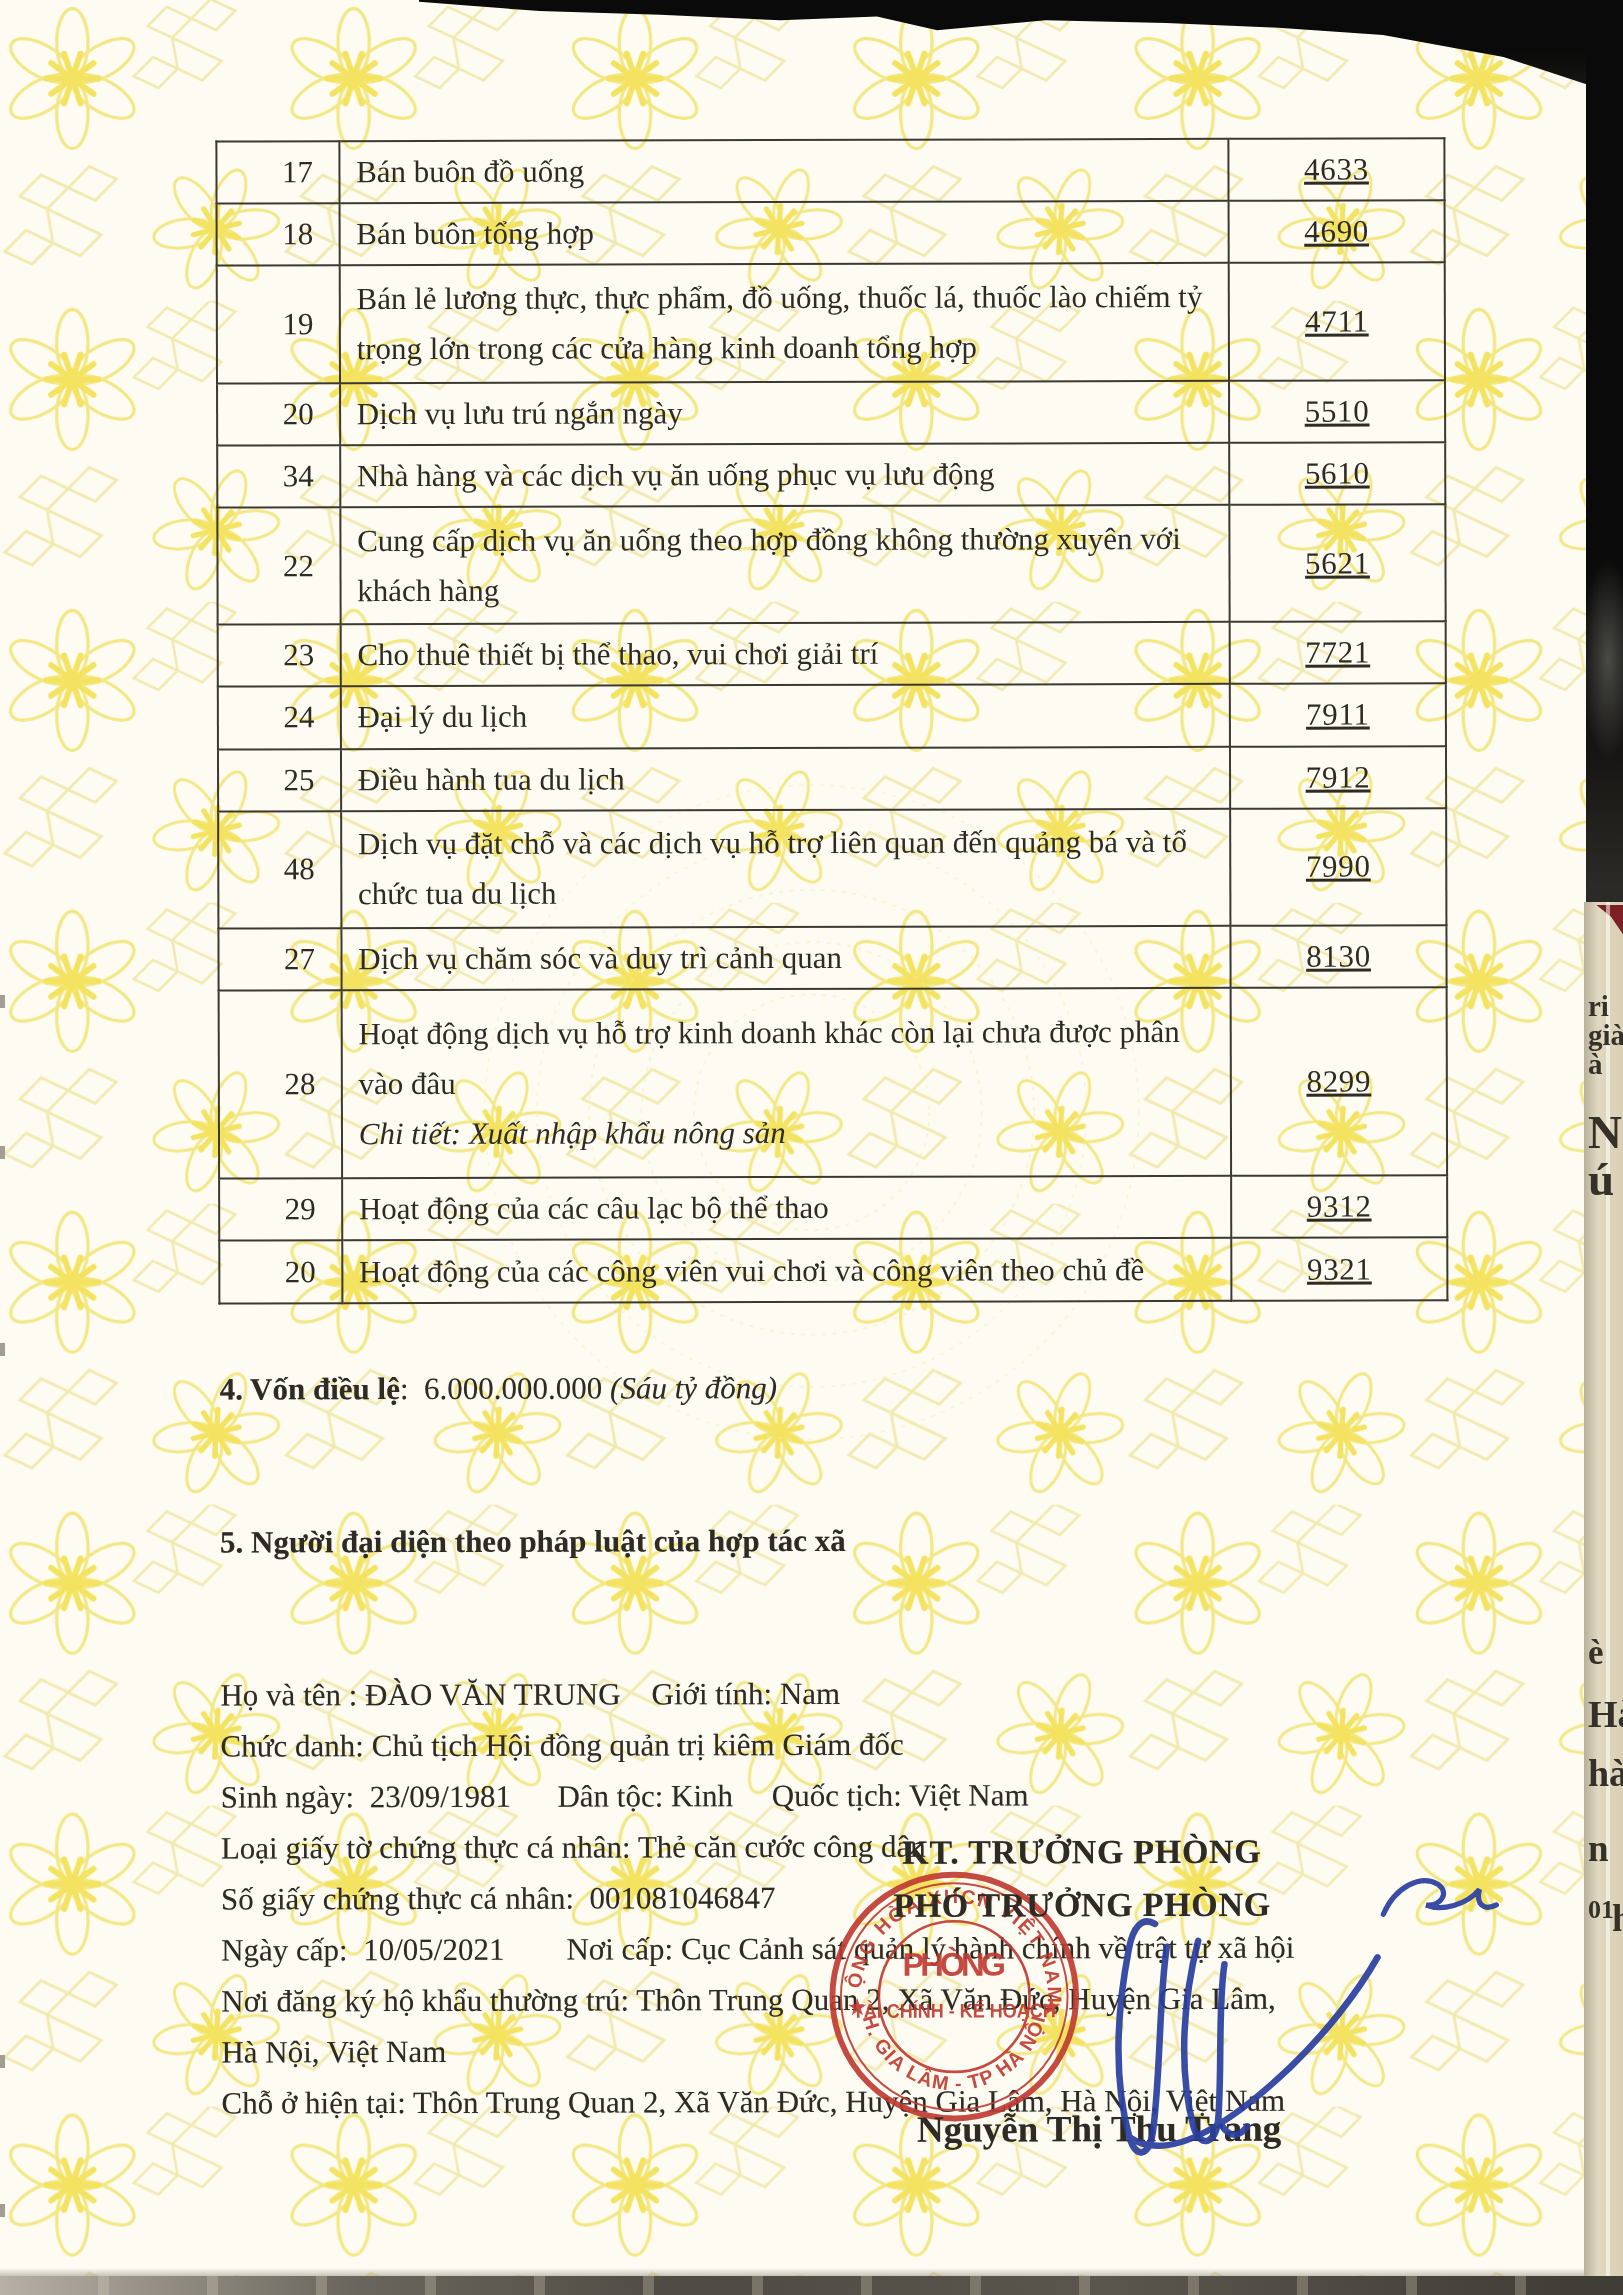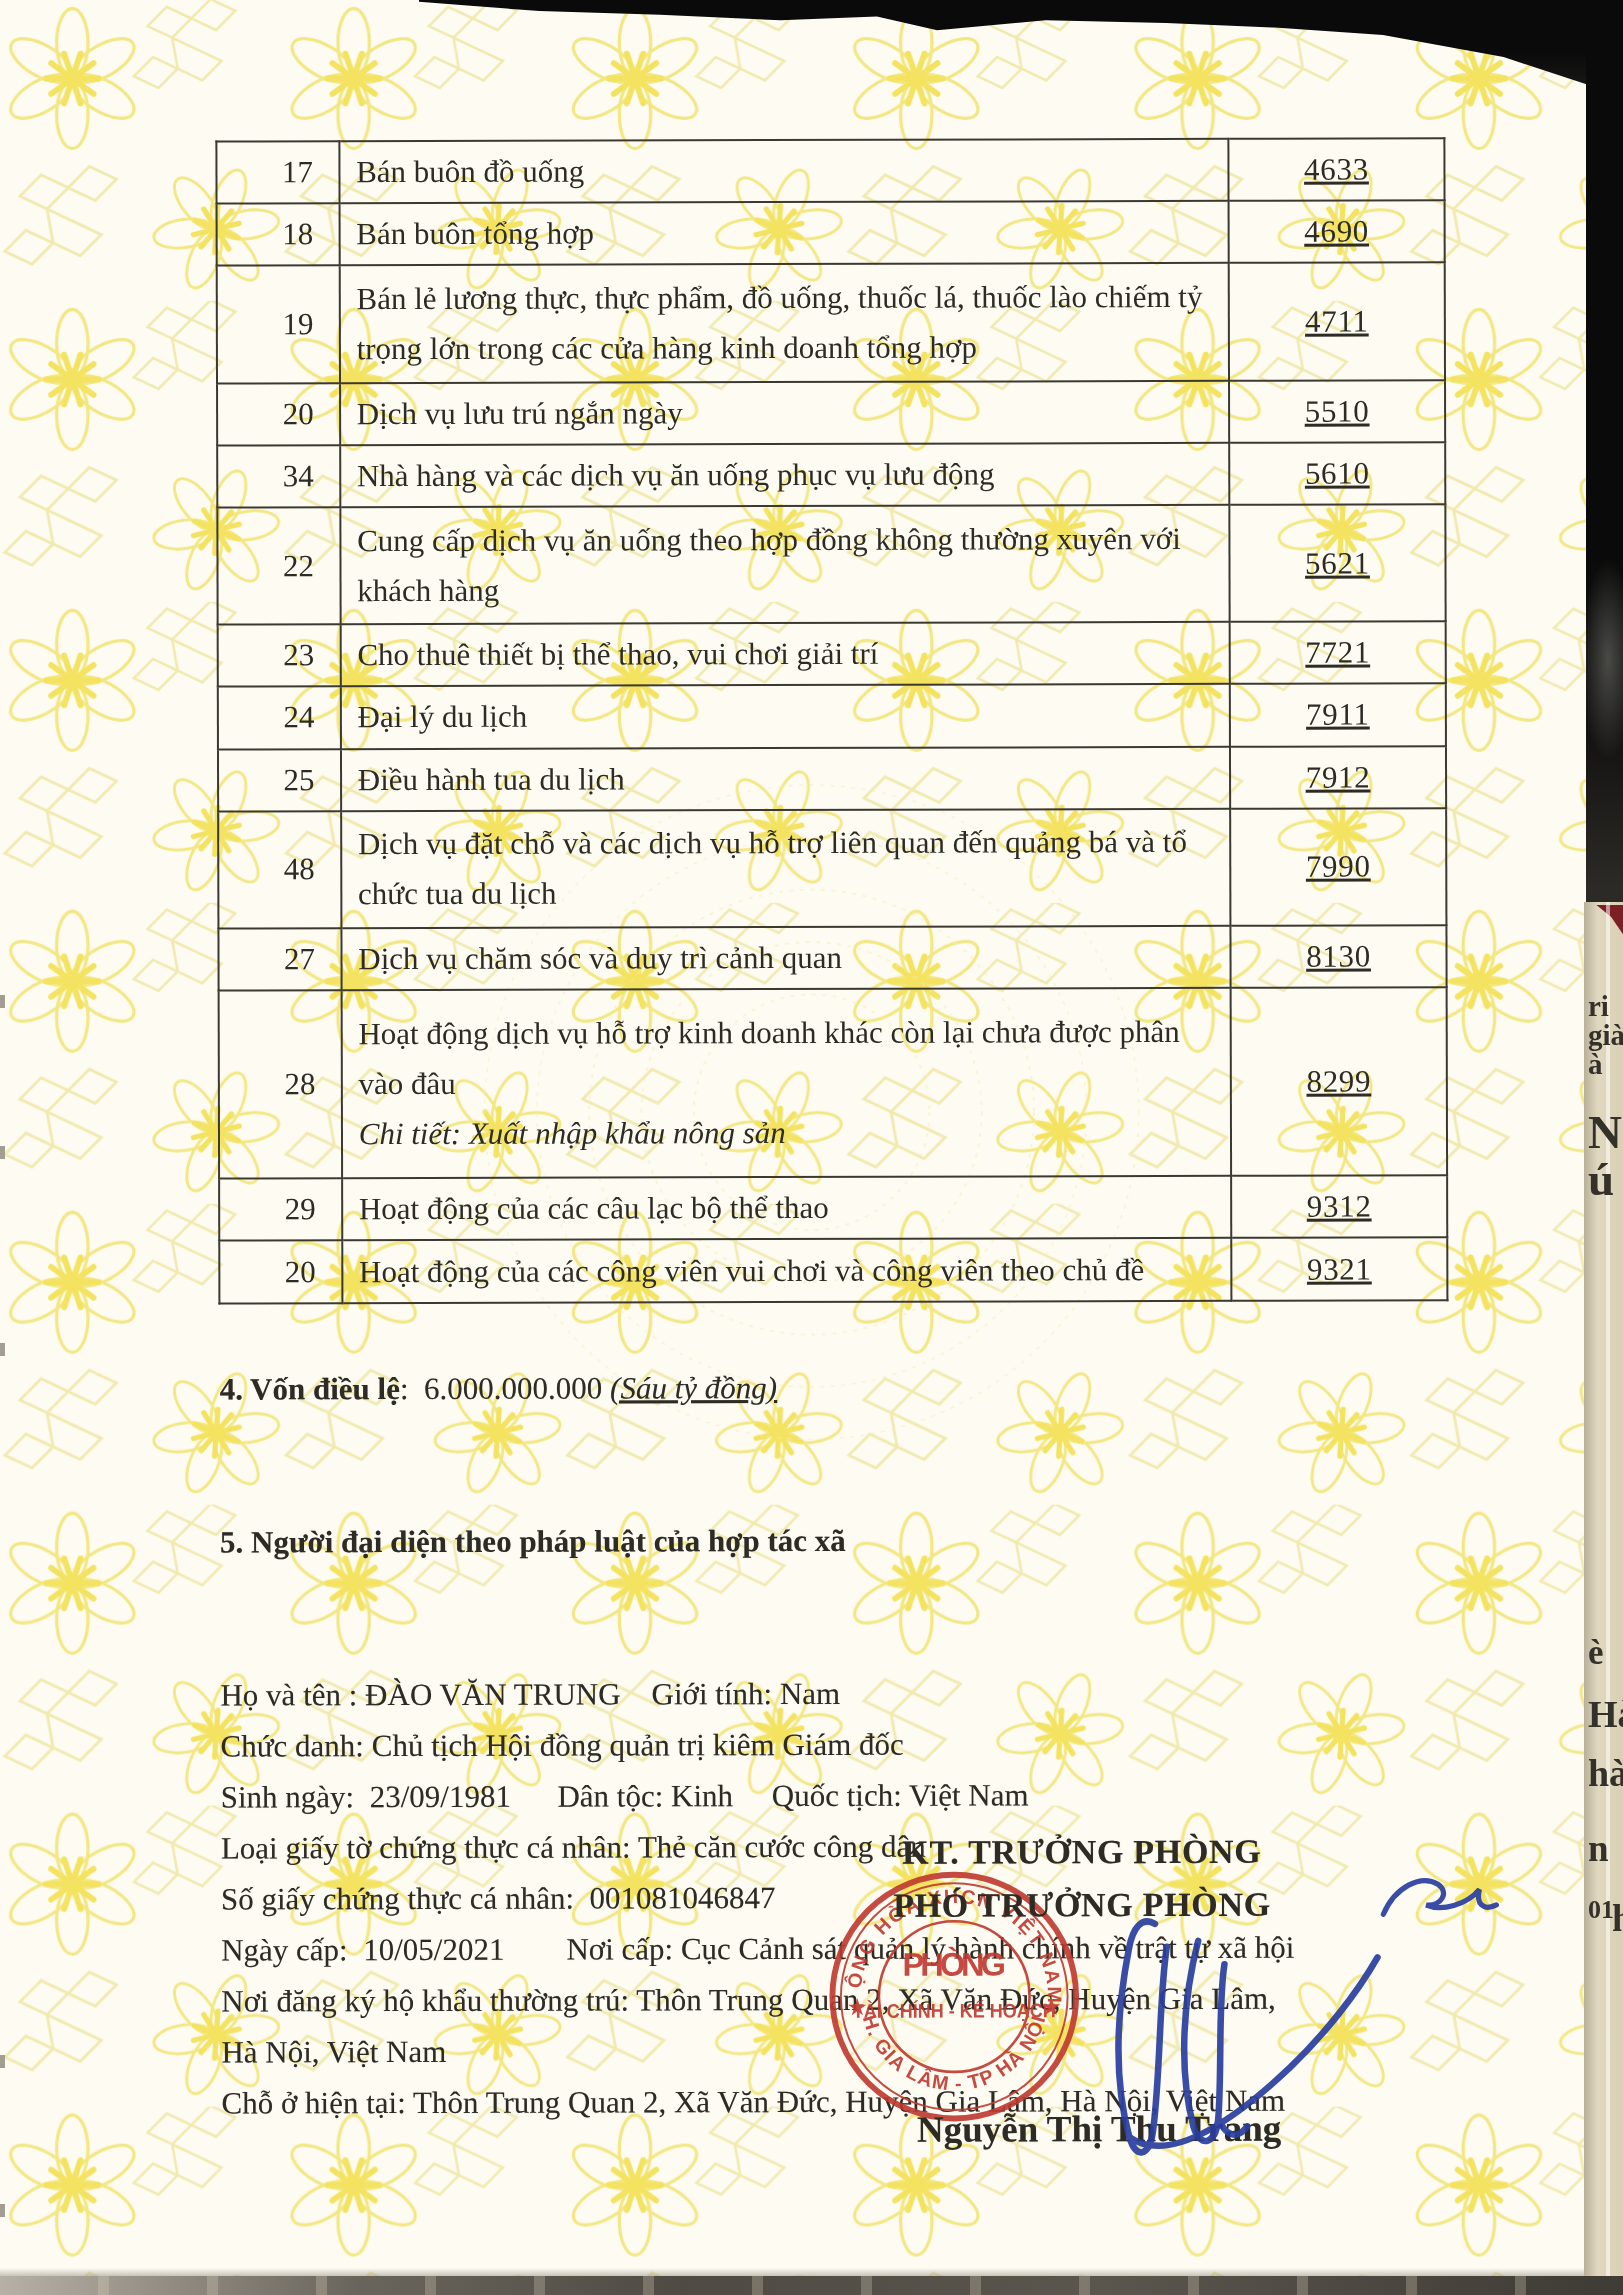--- a/index.html
+++ b/index.html
@@ -27,21 +27,21 @@
   td.code{width:212px;text-align:center;letter-spacing:0.7px;text-decoration:underline;}
   td.desc{padding:2.6px 15.7px;line-height:50px;}
   tr.h1 td{height:55px;} tr.h2 td{height:110px;} tr.h3 td{height:181px;}
   .detail{font-style:italic;}
 
   
   .text-block{position:absolute;left:219px;top:1260px;width:1243px;
     font-size:31px;line-height:51px;white-space:pre-wrap;
     text-shadow:0 0 0.7px rgba(46,43,37,.35);}
   .bold{font-weight:bold;}
-  .italic{font-style:italic;text-decoration:underline;}
+  .italic{font-style:italic;}
   .info-line{white-space:pre-wrap;}
 
   
   .sig-title{position:absolute;left:753px;width:654px;text-align:center;
     font-size:34px;font-weight:bold;letter-spacing:0.7px;z-index:6;
     text-shadow:0 0 0.7px rgba(46,43,37,.4);}
   .kt{top:1834px;} .pho{top:1887px;}
   .signer-name{position:absolute;left:753px;top:2108px;width:687px;
     text-align:center;font-size:37px;font-weight:bold;z-index:7;
     text-shadow:0 0 0.7px rgba(46,43,37,.4);}

